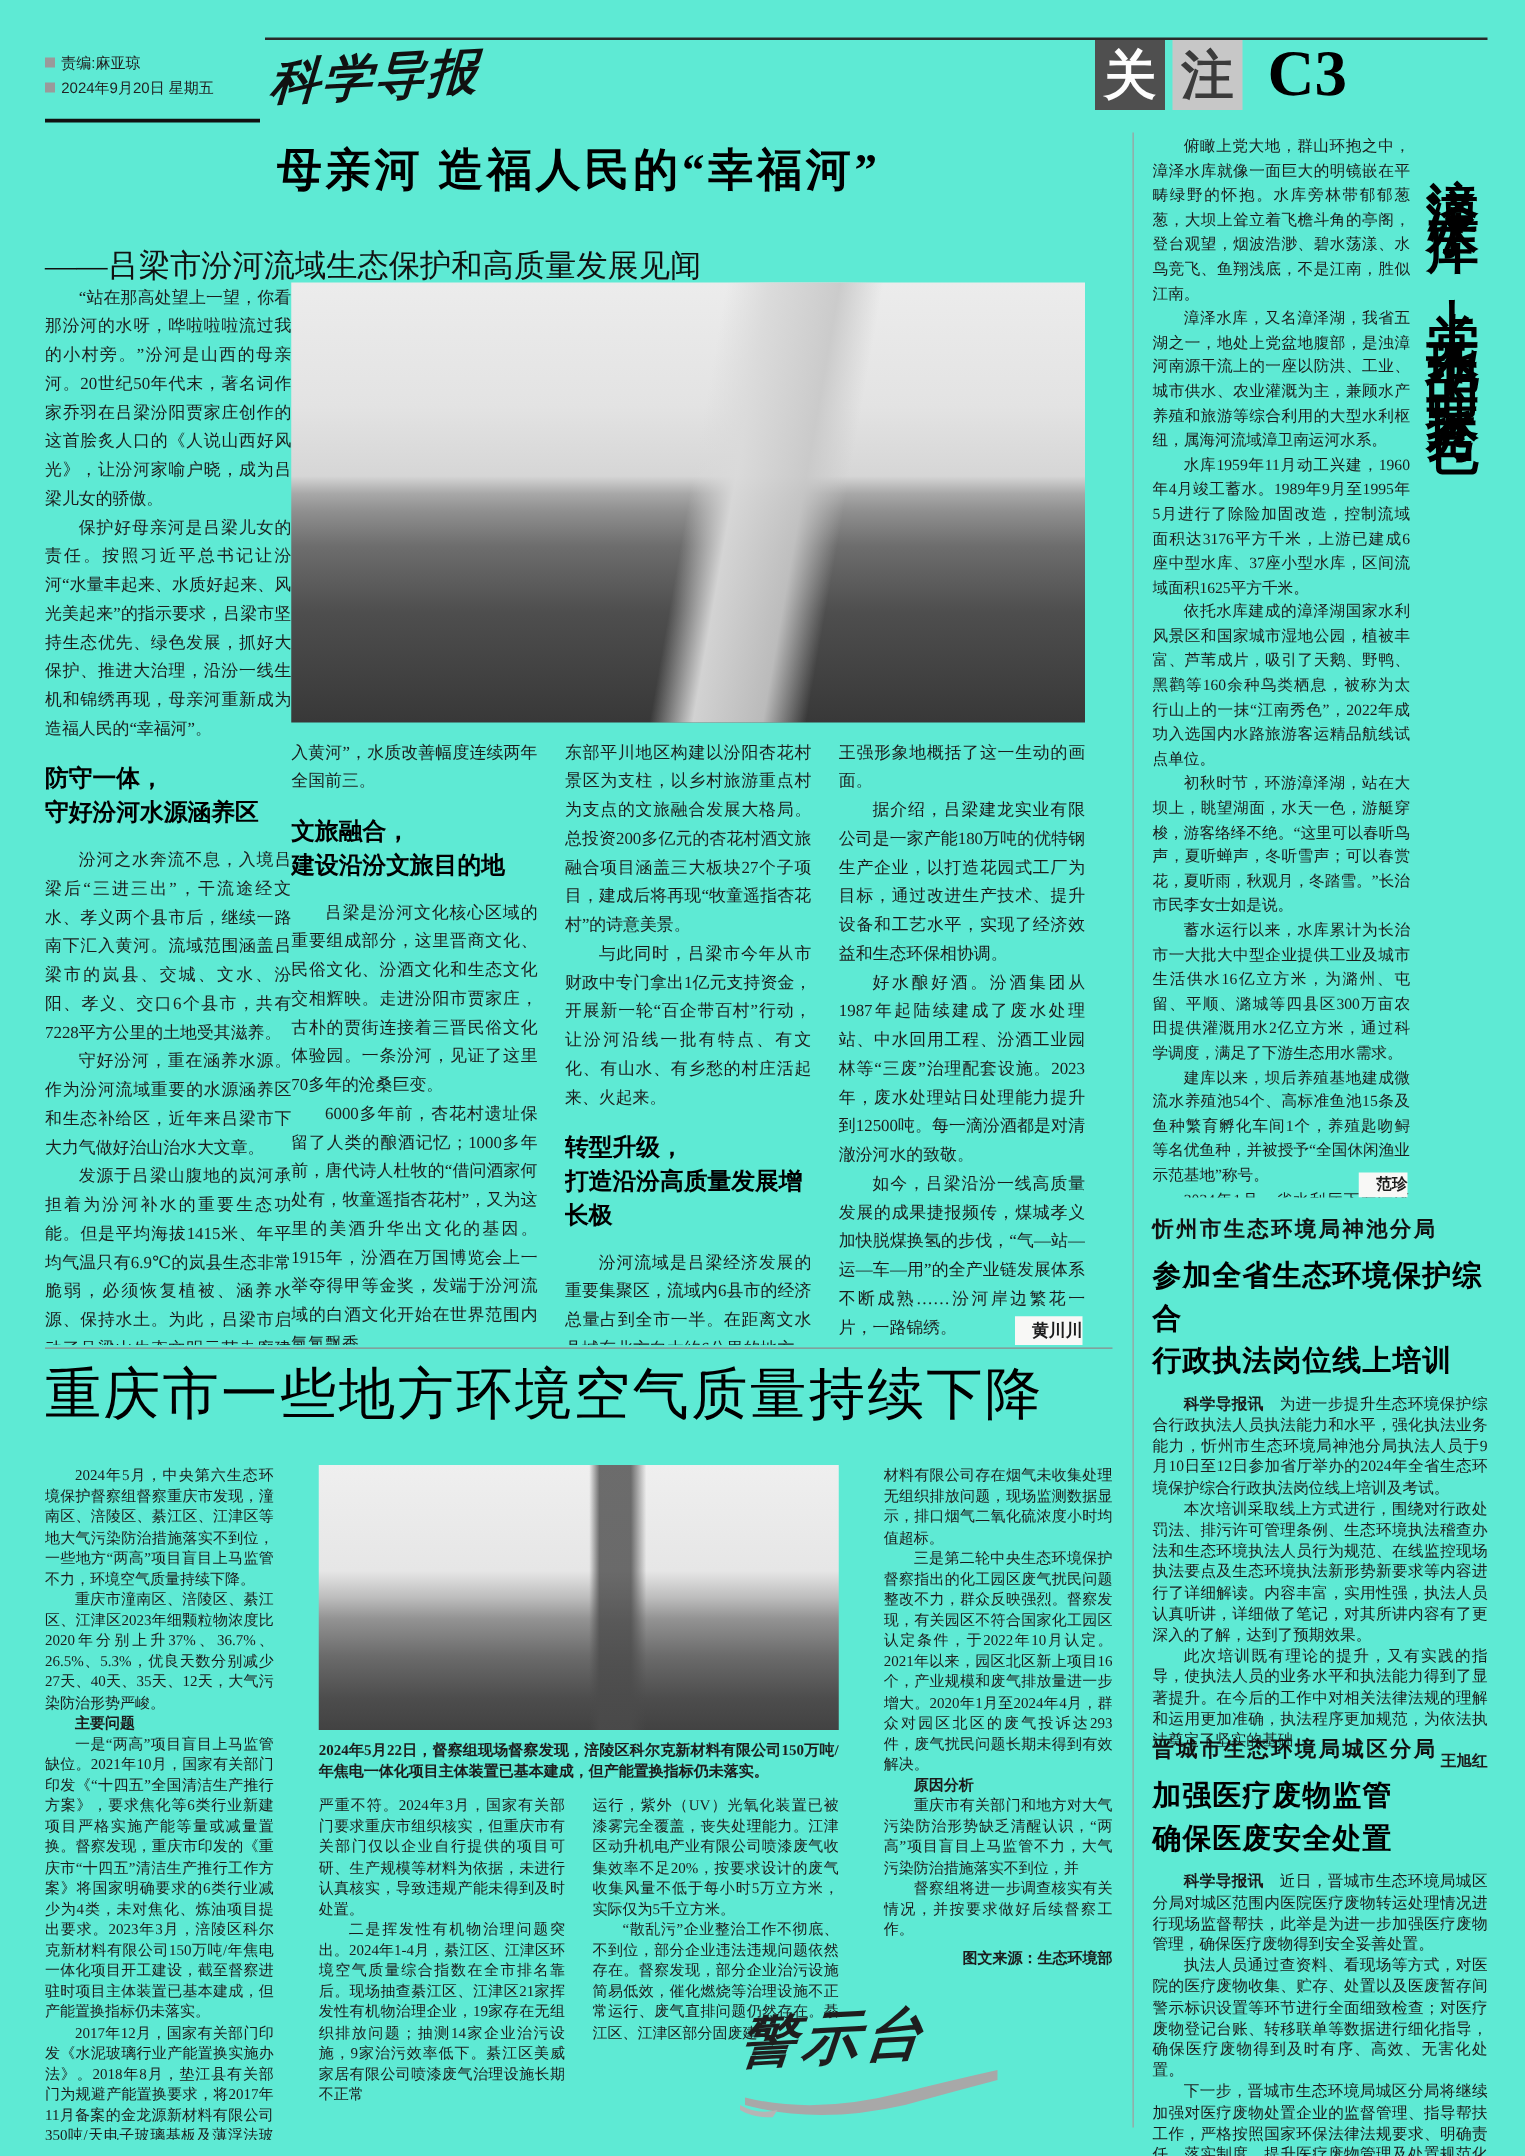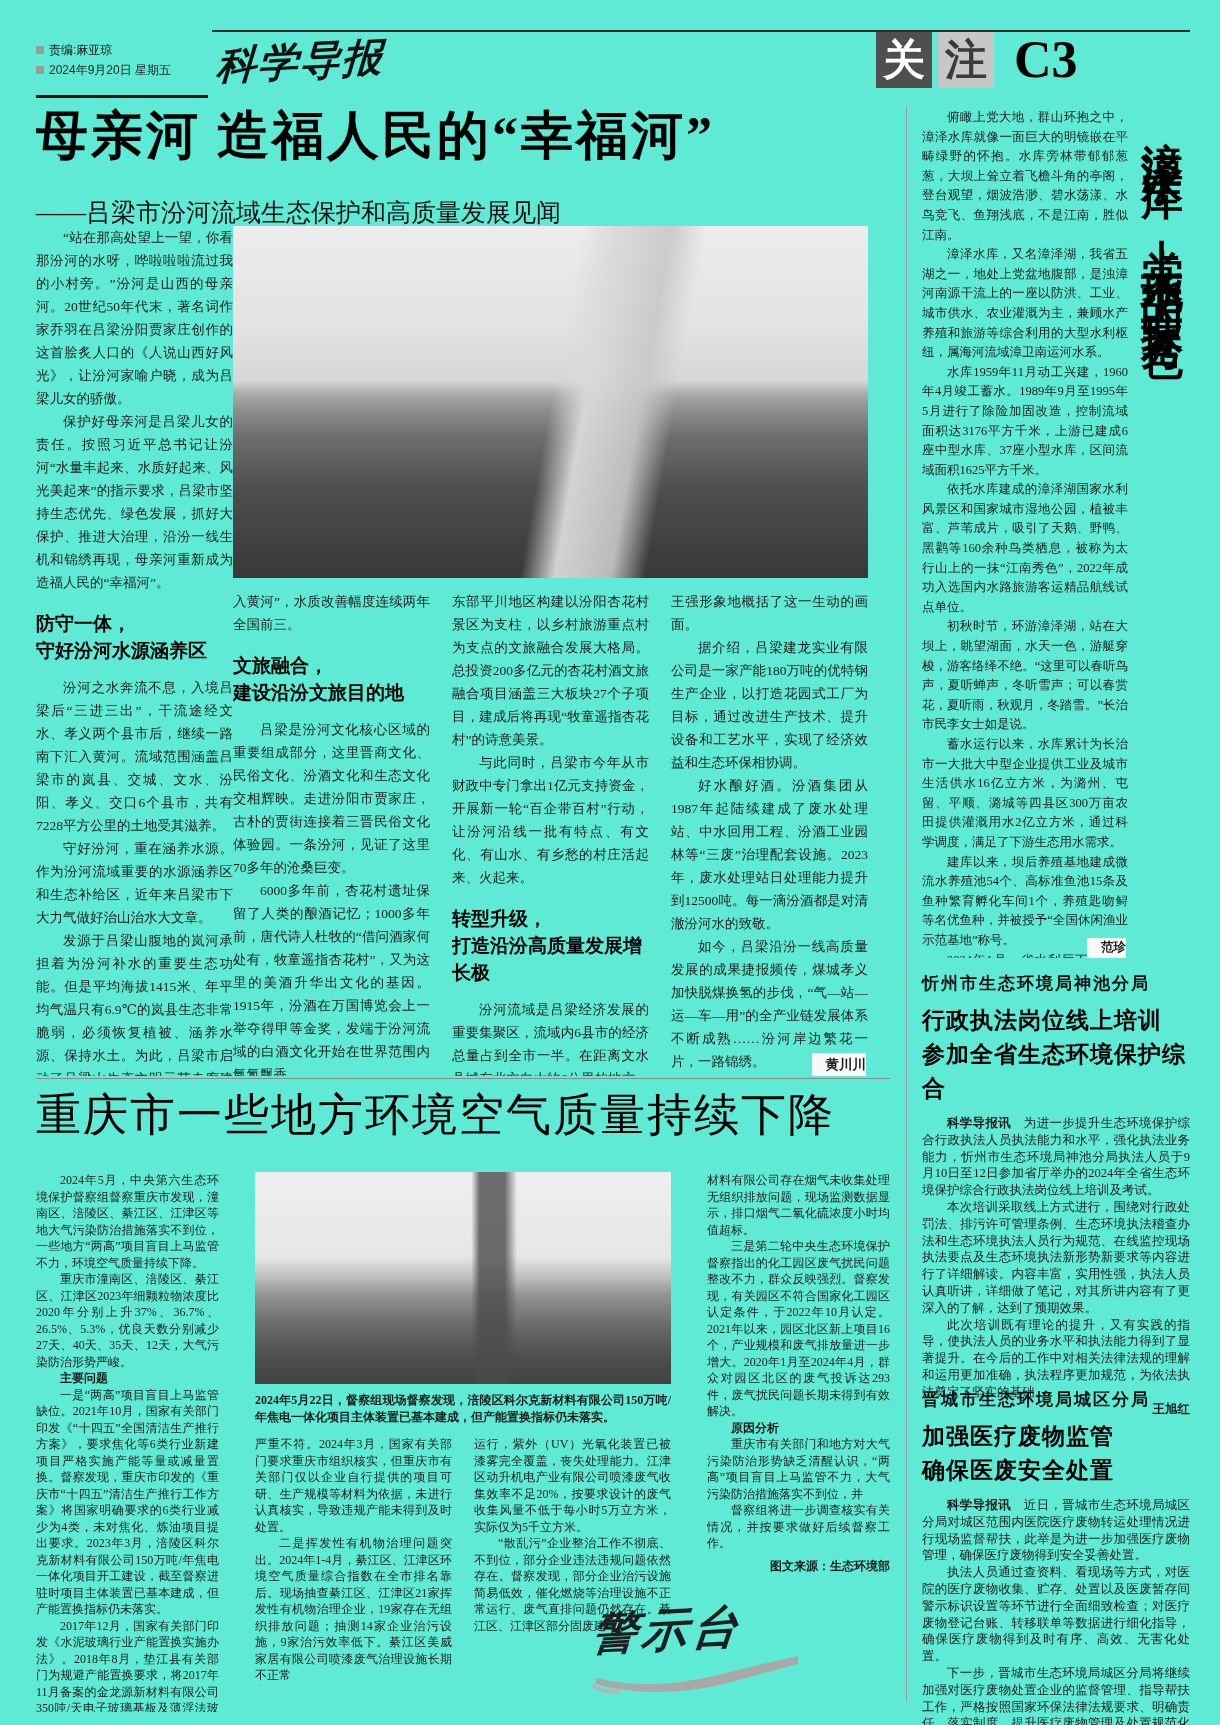--- a/index.html
+++ b/index.html
@@ -19,21 +19,21 @@
   .secbox.light{background:#c7c7c7;color:#3b3b3b;margin-left:6px;}
   .seccode{font-size:52px;font-weight:800;margin-left:20px;line-height:56px;color:#000;}
   
   .para{margin:0;text-indent:2em;text-align:justify;}
   .para.ni{text-indent:0;}
   .para.subhd{font-weight:bold;font-family:"Liberation Sans","DejaVu Sans",sans-serif;}
   .byline-abs{position:absolute;right:2px;bottom:0;font-weight:bold;background:#f8f8f6;padding-left:14px;}
   .byline-line{text-align:right;font-weight:bold;}
   
   .lead{position:absolute;left:36px;top:106px;width:854px;height:970px;}
-  .lead-headline{text-align:left;font-size:52px;font-weight:900;letter-spacing:3px;color:#000;line-height:60px;}
+  .lead-headline{text-align:center;font-size:36px;font-weight:900;letter-spacing:3px;color:#000;line-height:60px;}
   .lead-subhead{font-size:25px;margin-top:30px;color:#111;}
   .lead-cols{position:absolute;left:0;top:120px;width:854px;height:850px;display:flex;}
   .lcol{width:197px;height:850px;overflow:hidden;font-size:13.5px;line-height:23px;}
   .wrap234{width:635px;display:flex;flex-direction:column;}
   .photo-main{height:352px;width:635px;
      background:
        linear-gradient(100deg, rgba(225,225,225,0) 50%, rgba(218,218,218,.95) 55%, rgba(200,200,200,.9) 63%, rgba(225,225,225,0) 68%),
        linear-gradient(180deg,#ececec 0%,#e3e3e3 28%,#d6d6d6 44%,#a8a8a8 48%,#8f8f8f 52%,#6d6d6d 60%,#4e4e4e 75%,#383838 100%);}
   .subrow{display:flex;gap:22px;margin-top:12px;height:486px;}
   .scol{width:197px;height:486px;overflow:hidden;font-size:13.5px;line-height:23px;position:relative;}
@@ -169,22 +169,22 @@
           <p class="para">2024年1月，省水利厅下发漳泽水库取水许可证，核定批复水量6897.7万立方米/年，其中工业5180.9万立方米/年、农业灌溉1716.8万立方米/年，为水库开拓供水市场打下了坚实的基础。今年入夏以来，水库与当地镇政府联动，采取多元化的灌溉抗旱策略，成功解决了受灾农田灌溉用水短缺的难题。</p>
         </div>
       <div class="byline-abs">范珍</div>
     </div>
     <div class="res-title">漳泽水库：上党大地上的一抹秀色</div>
   </div>
 
   <div class="small-art" style="top:972px;">
     <div class="kicker">忻州市生态环境局神池分局</div>
     <div class="sm-headline">
+      <div>参加全省生态环境保护综合</div>
       <div>行政执法岗位线上培训</div>
-      <div>参加全省生态环境保护综合</div>
     </div>
     <div class="sm-body">
       <div>
           <p class="para"><b>科学导报讯</b>　为进一步提升生态环境保护综合行政执法人员执法能力和水平，强化执法业务能力，忻州市生态环境局神池分局执法人员于9月10日至12日参加省厅举办的2024年全省生态环境保护综合行政执法岗位线上培训及考试。</p>
           <p class="para">本次培训采取线上方式进行，围绕对行政处罚法、排污许可管理条例、生态环境执法稽查办法和生态环境执法人员行为规范、在线监控现场执法要点及生态环境执法新形势新要求等内容进行了详细解读。内容丰富，实用性强，执法人员认真听讲，详细做了笔记，对其所讲内容有了更深入的了解，达到了预期效果。</p>
           <p class="para">此次培训既有理论的提升，又有实践的指导，使执法人员的业务水平和执法能力得到了显著提升。在今后的工作中对相关法律法规的理解和运用更加准确，执法程序更加规范，为依法执法奠定了坚实的基础。</p>
         </div>
       <div class="byline-line">王旭红</div>
     </div>
   </div>

